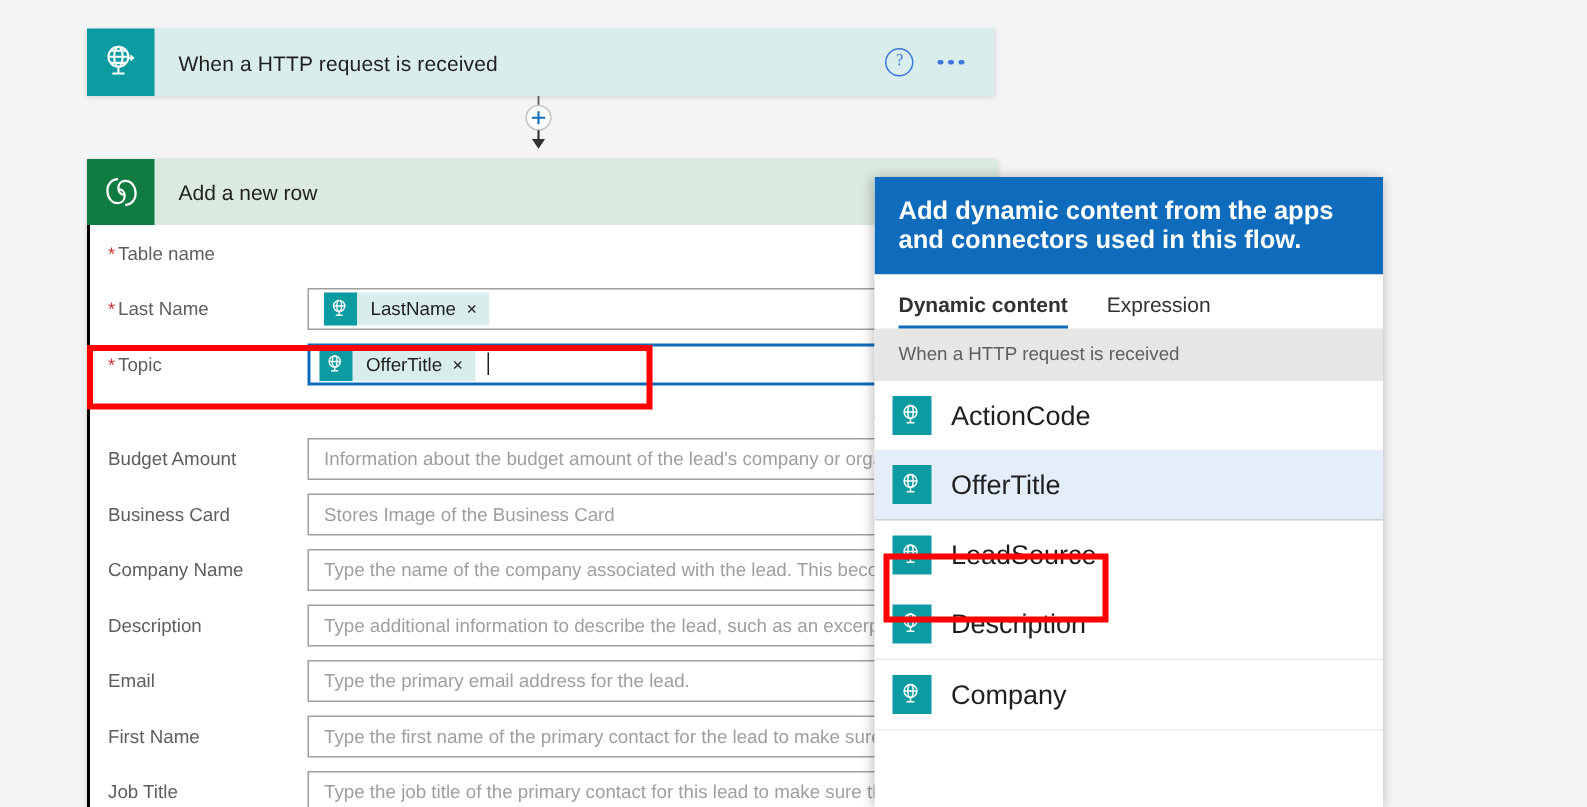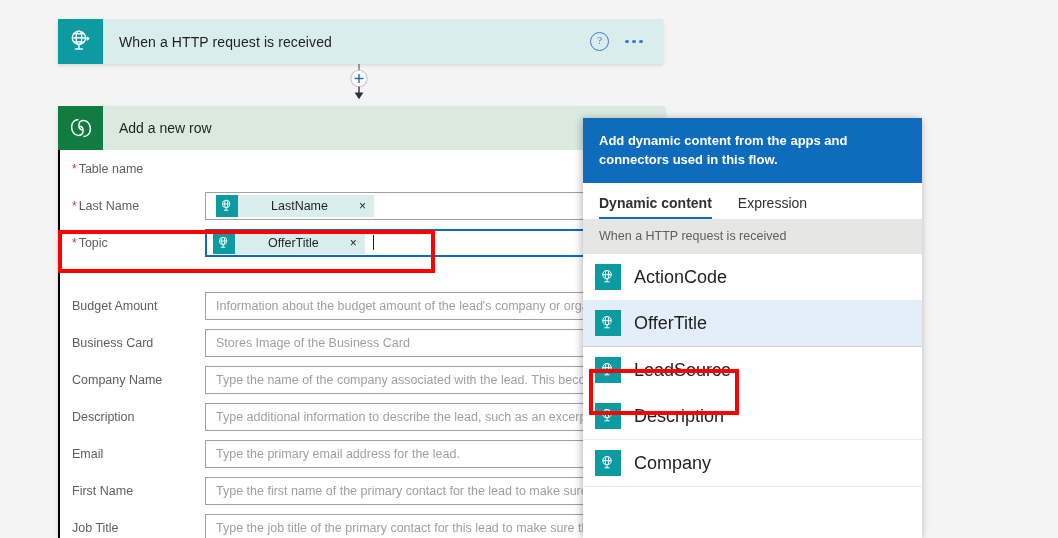--- a/index.html
+++ b/index.html
@@ -178,21 +178,20 @@
   }
 
   
   .token {
     display: inline-flex;
     align-items: center;
     height: 22px;
     background: #d9eded;
     margin-right: 4px;
     max-width: 100%;
-    gap: 24px;
   }
   .token-icon {
     width: 22px;
     min-width: 22px;
     height: 22px;
     background: #0b9ba1;
     display: flex;
     align-items: center;
     justify-content: center;
   }
@@ -251,21 +250,21 @@
     height: 420px;
     background: #fff;
     box-shadow: -2px 0 8px rgba(0,0,0,.16), 0 2px 8px rgba(0,0,0,.14);
     z-index: 50;
     overflow: hidden;
   }
   .dyn-banner {
     background: #0f6cbd;
     color: #fff;
     padding: 13px 16px 14px 16px;
-    font-size: 13px;
+    font-size: 17px;
     line-height: 19px;
     font-weight: bold;
   }
   .dyn-tabs {
     display: flex;
     gap: 26px;
     padding: 12px 16px 0 16px;
     background: #fff;
     height: 36px;
     box-sizing: border-box;

